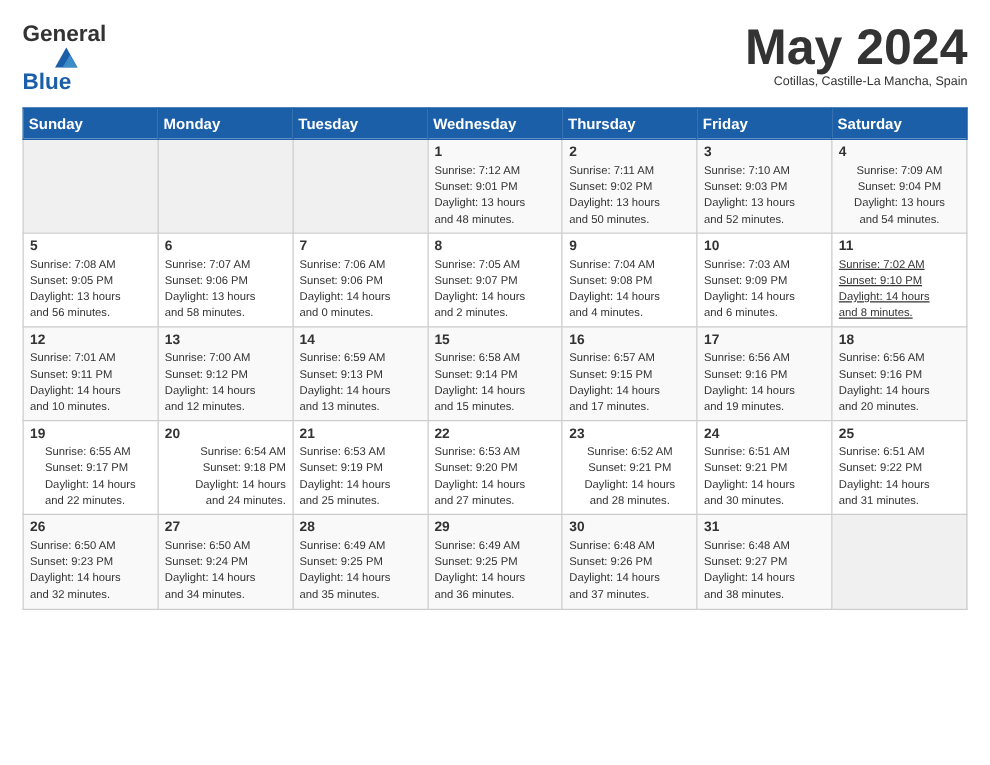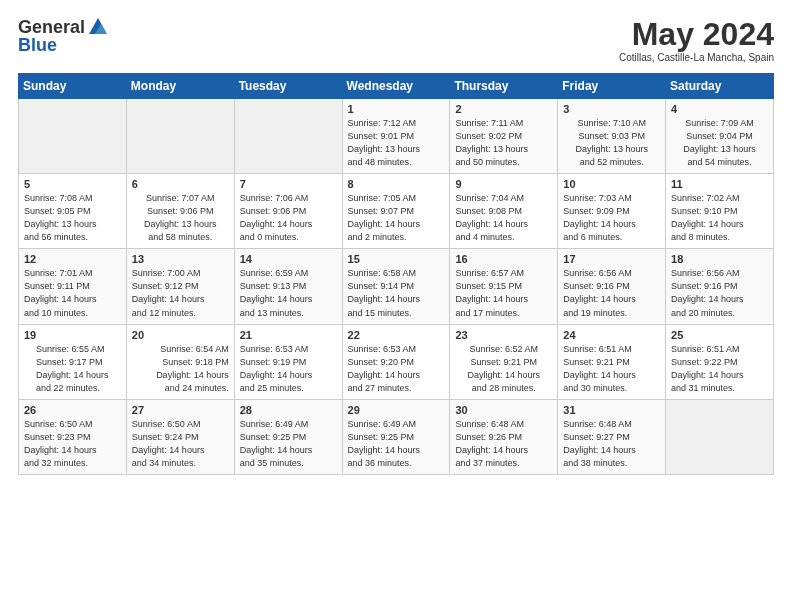--- a/index.html
+++ b/index.html
@@ -34,21 +34,21 @@
     .logo-icon {
       width: 22px;
       height: 22px;
       margin-left: 2px;
       margin-top: -2px;
     }
     .title-area {
       text-align: right;
     }
     .month-year {
-      font-size: 32px;
+      font-size: 40px;
       font-weight: bold;
       color: #333;
       line-height: 1;
     }
     .location {
       font-size: 10px;
       color: #333;
       margin-top: 2px;
     }
     .calendar {
@@ -97,21 +97,21 @@
       background: #f0f0f0 !important;
     }
   </style>
 </head>
 <body>
 
 <div class="page">
   <div class="header">
     <div class="logo">
       <div>
-        <div style="display:flex;align-items:center;">
+        <div style="display:flex;align-items:center;flex-direction:column;">
           <span class="logo-text logo-general">General</span>
           <svg class="logo-icon" viewBox="0 0 22 22">
             <polygon points="11,2 20,18 2,18" fill="#1a5fa8"></polygon>
             <polygon points="14,8 20,18 8,18" fill="#4a9fd4" opacity="0.7"></polygon>
           </svg>
         </div>
         <div style="display:flex;align-items:center;margin-top:-2px;">
           <span class="logo-text logo-blue">Blue</span>
         </div>
       </div>
@@ -148,21 +148,21 @@
           </td>
           <td>
             <span class="day-num">2</span>
             <div class="day-info" style="white-space: pre-line;">Sunrise: 7:11 AM
 Sunset: 9:02 PM
 Daylight: 13 hours
 and 50 minutes.</div>
           </td>
           <td>
             <span class="day-num">3</span>
-            <div class="day-info" style="white-space: pre-line; text-align: center;">Sunrise: 7:10 AM
+            <div class="day-info" style="white-space: pre-line;">Sunrise: 7:10 AM
 Sunset: 9:03 PM
 Daylight: 13 hours
 and 52 minutes.</div>
           </td>
           <td>
             <span class="day-num">4</span>
             <div class="day-info" style="white-space: pre-line; text-align: center;">Sunrise: 7:09 AM
 Sunset: 9:04 PM
 Daylight: 13 hours
 and 54 minutes.</div>
@@ -171,21 +171,21 @@
         <tr>
           <td>
             <span class="day-num">5</span>
             <div class="day-info" style="white-space: pre-line;">Sunrise: 7:08 AM
 Sunset: 9:05 PM
 Daylight: 13 hours
 and 56 minutes.</div>
           </td>
           <td>
             <span class="day-num">6</span>
-            <div class="day-info" style="white-space: pre-line; text-align: center;">Sunrise: 7:07 AM
+            <div class="day-info" style="white-space: pre-line;">Sunrise: 7:07 AM
 Sunset: 9:06 PM
 Daylight: 13 hours
 and 58 minutes.</div>
           </td>
           <td>
             <span class="day-num">7</span>
             <div class="day-info" style="white-space: pre-line;">Sunrise: 7:06 AM
 Sunset: 9:06 PM
 Daylight: 14 hours
 and 0 minutes.</div>
@@ -206,21 +206,21 @@
           </td>
           <td>
             <span class="day-num">10</span>
             <div class="day-info" style="white-space: pre-line;">Sunrise: 7:03 AM
 Sunset: 9:09 PM
 Daylight: 14 hours
 and 6 minutes.</div>
           </td>
           <td>
             <span class="day-num">11</span>
-            <div class="day-info" style="white-space: pre-line;">Sunrise: 7:02 AM
+            <div class="day-info" style="white-space: pre-line; text-decoration: underline;">Sunrise: 7:02 AM
 Sunset: 9:10 PM
 Daylight: 14 hours
 and 8 minutes.</div>
           </td>
         </tr>
         <tr>
           <td>
             <span class="day-num">12</span>
             <div class="day-info" style="white-space: pre-line;">Sunrise: 7:01 AM
 Sunset: 9:11 PM

